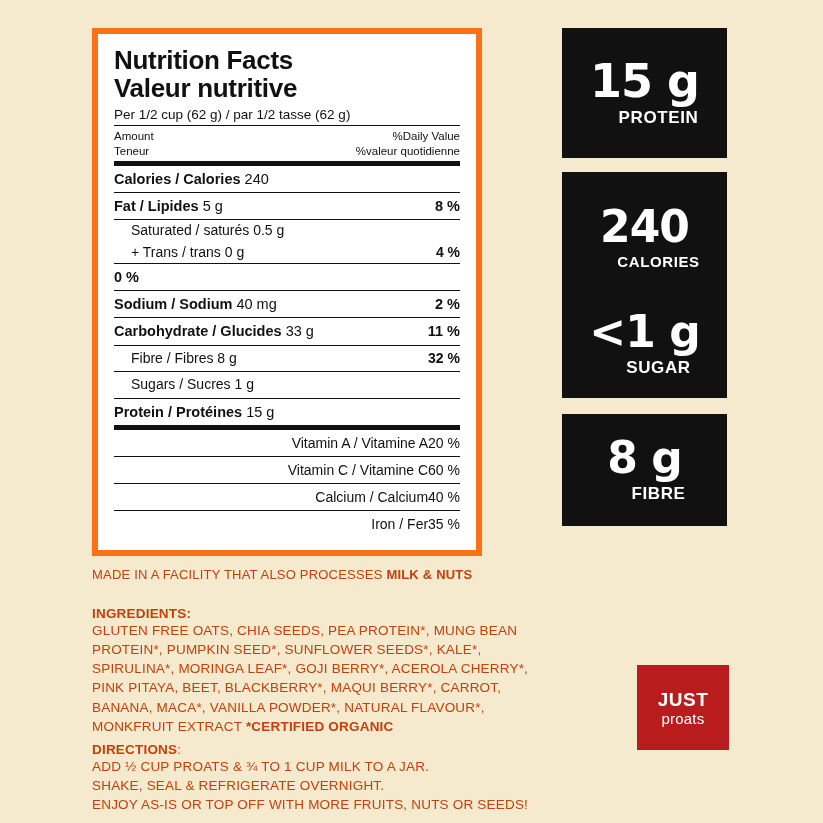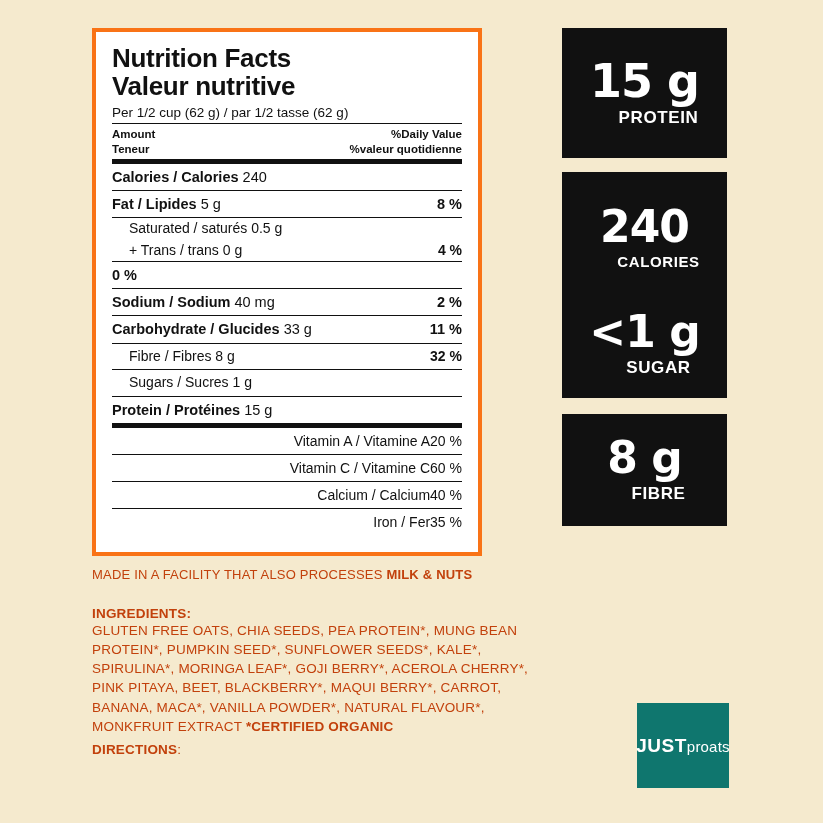--- a/index.html
+++ b/index.html
@@ -18,21 +18,21 @@
   }
 
   
   .nf-panel {
     position: absolute;
     left: 92px;
     top: 28px;
     width: 390px;
     height: 528px;
     background: #ffffff;
-    border: 4px solid #f97316;
+    border: 6px solid #f97316;
     padding: 12px 16px 8px 16px;
   }
   .nf-title {
     font-family: "Liberation Sans", sans-serif;
     font-weight: bold;
     font-size: 26px;
     line-height: 1.08;
     letter-spacing: -0.3px;
     color: #111;
   }
@@ -43,21 +43,21 @@
     margin-bottom: 3px;
   }
   .rule-thick { border-top: 5px solid #111; }
   .rule-thin  { border-top: 1px solid #111; }
 
   .nf-dvhead {
     display: flex;
     justify-content: space-between;
     align-items: center;
     font-size: 11.5px;
-    font-weight: bold;
+    font-weight: normal;
     line-height: 1.25;
     padding: 3px 0 3px 0;
     color: #111;
   }
   .nf-dvhead .left { text-align: left; }
   .nf-dvhead .right { text-align: right; }
 
   .nf-row {
     display: flex;
     justify-content: space-between;
@@ -136,27 +136,27 @@
   #ingredients-body { top: 621px; width: 470px; }
   #ingredients-body .organic { font-weight: bold; }
   #directions-head { top: 740px; font-size: 13.5px; }
   #directions-head .lbl { font-weight: bold; }
   #directions-body { top: 757px; width: 470px; }
 
   
   #logo {
     position: absolute;
     left: 637px;
-    top: 703px;
+    top: 665px;
     width: 92px;
     height: 85px;
-    background: #0f766e;
+    background: #b91c1c;
     color: #fff;
     display: flex;
-    flex-direction: row;
+    flex-direction: column;
     align-items: center;
     justify-content: center;
   }
   #logo .l1 {
     font-weight: bold;
     font-size: 19px;
     letter-spacing: 0.5px;
     line-height: 1;
   }
   #logo .l2 {
@@ -305,19 +305,22 @@
   </div>
 
   <div class="copy" id="ingredients-head">INGREDIENTS:</div>
   <div class="copy" id="ingredients-body">
     <span>GLUTEN FREE OATS, CHIA SEEDS, PEA PROTEIN*, MUNG BEAN PROTEIN*, PUMPKIN SEED*, SUNFLOWER SEEDS*, KALE*, SPIRULINA*, MORINGA LEAF*, GOJI BERRY*, ACEROLA CHERRY*, PINK PITAYA, BEET, BLACKBERRY*, MAQUI BERRY*, CARROT, BANANA, MACA*, VANILLA POWDER*, NATURAL FLAVOUR*, MONKFRUIT EXTRACT </span><span class="organic">*CERTIFIED ORGANIC</span>
   </div>
 
   <div class="copy" id="directions-head">
     <span class="lbl">DIRECTIONS</span><span>:</span>
   </div>
+  <div class="copy" id="directions-body" style="white-space: pre-line;">ADD ½ CUP PROATS &amp; ¾ TO 1 CUP MILK TO A JAR.
+SHAKE, SEAL &amp; REFRIGERATE OVERNIGHT.
+ENJOY AS-IS OR TOP OFF WITH MORE FRUITS, NUTS OR SEEDS!</div>
 
   <div id="logo">
     <div class="l1">JUST</div>
     <div class="l2">proats</div>
   </div>
 
 </div>
 
 </body></html>

